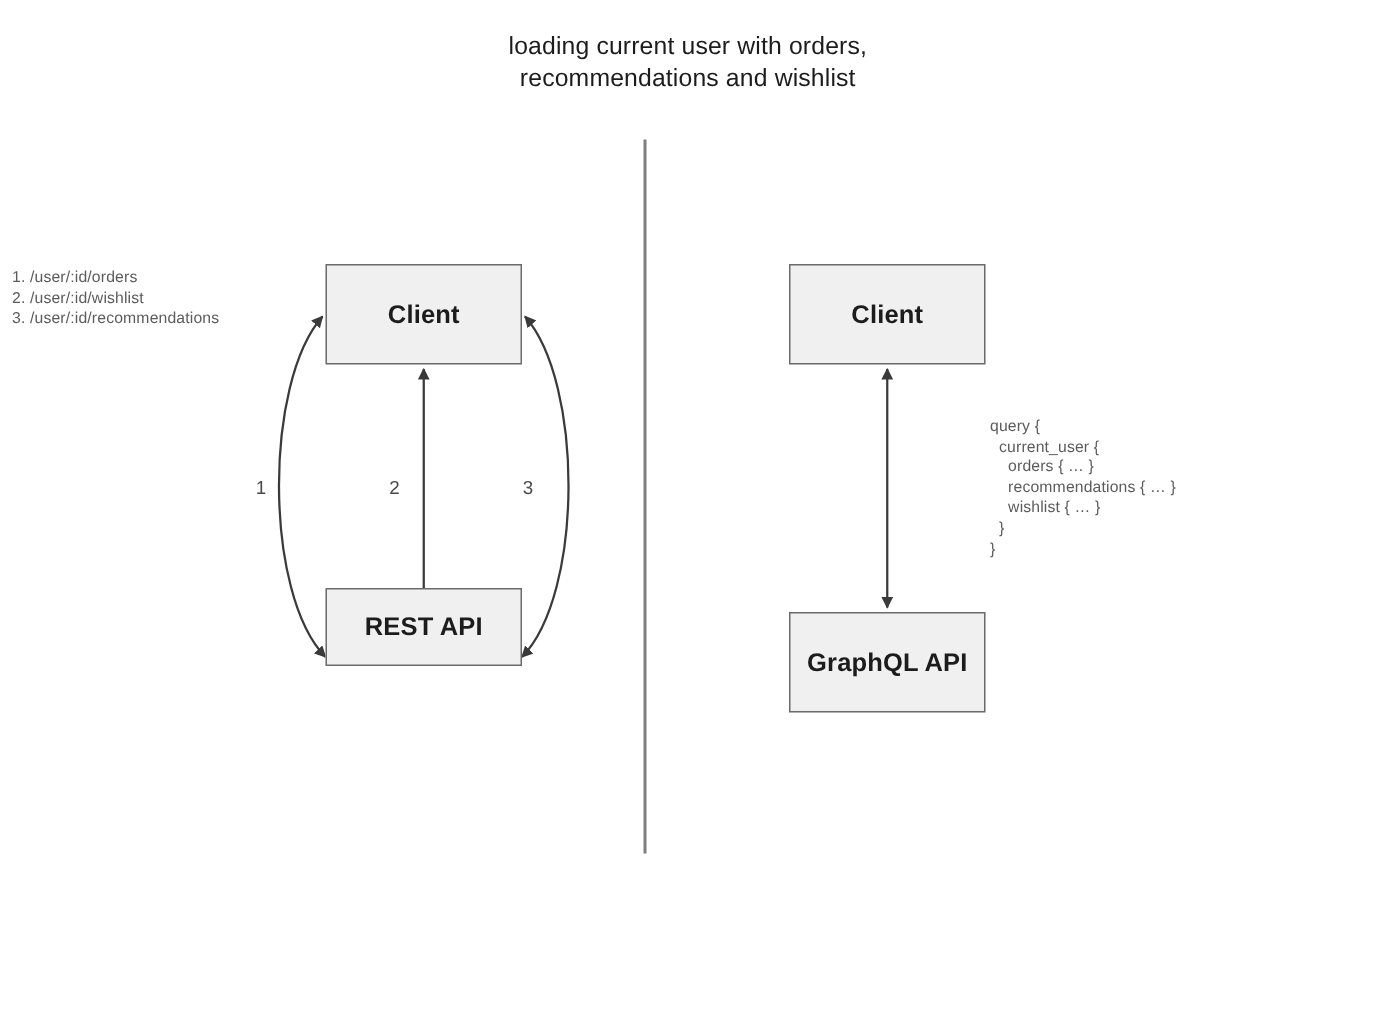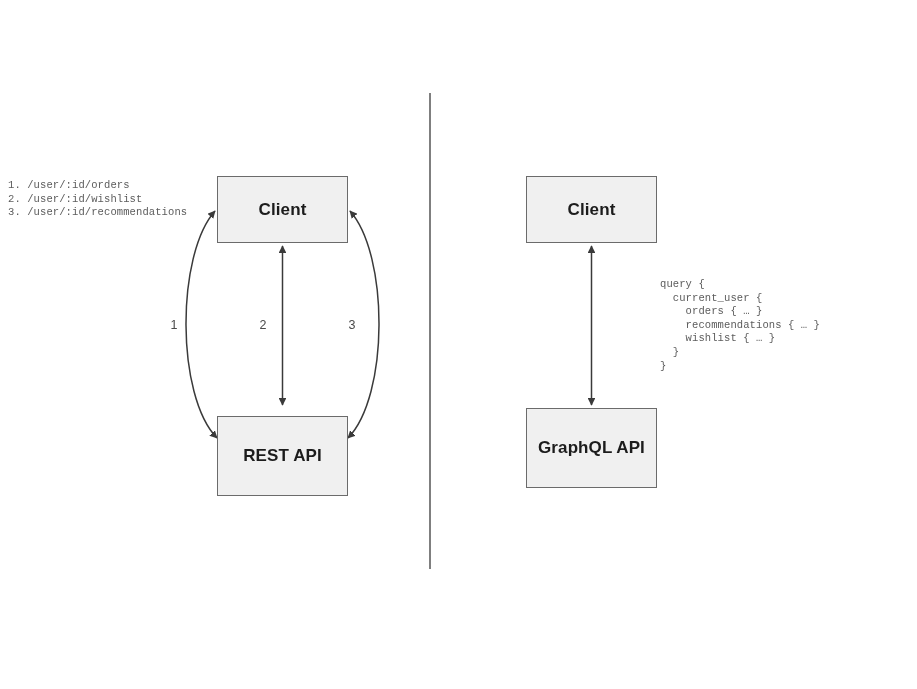--- a/index.html
+++ b/index.html
@@ -52,38 +52,38 @@
     border: 1.6px solid #6b6b6b;
     display: flex;
     align-items: center;
     justify-content: center;
     font-size: 17px;
     color: #1c1c1c;
     letter-spacing: 0.1px;
     font-weight: bold;
   }
   .node-client-rest  { left: 217px; top: 176px; width: 131px; height: 67px; }
-  .node-rest-api     { left: 217px; top: 416px; width: 131px; height: 80px; }
+  .node-rest-api     { left: 217px; top: 392px; width: 131px; height: 52px; }
   .node-client-gql   { left: 526px; top: 176px; width: 131px; height: 67px; }
-  .node-graphql-api  { left: 526px; top: 408px; width: 131px; height: 80px; }
+  .node-graphql-api  { left: 526px; top: 408px; width: 131px; height: 67px; }
 
   
   .edges {
     position: absolute;
     left: 0;
     top: 0;
     width: 917px;
     height: 689px;
     pointer-events: none;
   }
 
   
   .code-block {
     position: absolute;
-    font-family: Liberation Mono, monospace;
+    font-family: Liberation Sans, sans-serif;
     font-size: 10.5px;
     line-height: 13.6px;
     color: #5c5c5c;
     white-space: pre;
     letter-spacing: 0.1px;
   }
   .rest-endpoints { left: 8px;   top: 179px; }
   .gql-query      { left: 660px; top: 278px; }
 
   
@@ -96,20 +96,22 @@
   }
   .edge-label-1 { left: 166px; top: 318px; }
   .edge-label-2 { left: 255px; top: 318px; }
   .edge-label-3 { left: 344px; top: 318px; }
 </style>
 </head>
 <body>
 
 <div id="canvas">
 
+  <div class="diagram-title">loading current user with orders,
+recommendations and wishlist</div>
 
   <div class="divider"></div>
 
   <svg class="edges" viewBox="0 0 917 689" width="917" height="689">
     <defs>
       <marker id="arrowEnd" viewBox="0 0 10 10" refX="9" refY="5" markerWidth="5.2" markerHeight="5.2" orient="auto-start-reverse">
         <path d="M 0 0 L 10 5 L 0 10 z" fill="#3a3a3a"></path>
       </marker>
       <marker id="arrowStart" viewBox="0 0 10 10" refX="9" refY="5" markerWidth="5.2" markerHeight="5.2" orient="auto-start-reverse">
         <path d="M 0 0 L 10 5 L 0 10 z" fill="#3a3a3a"></path>

